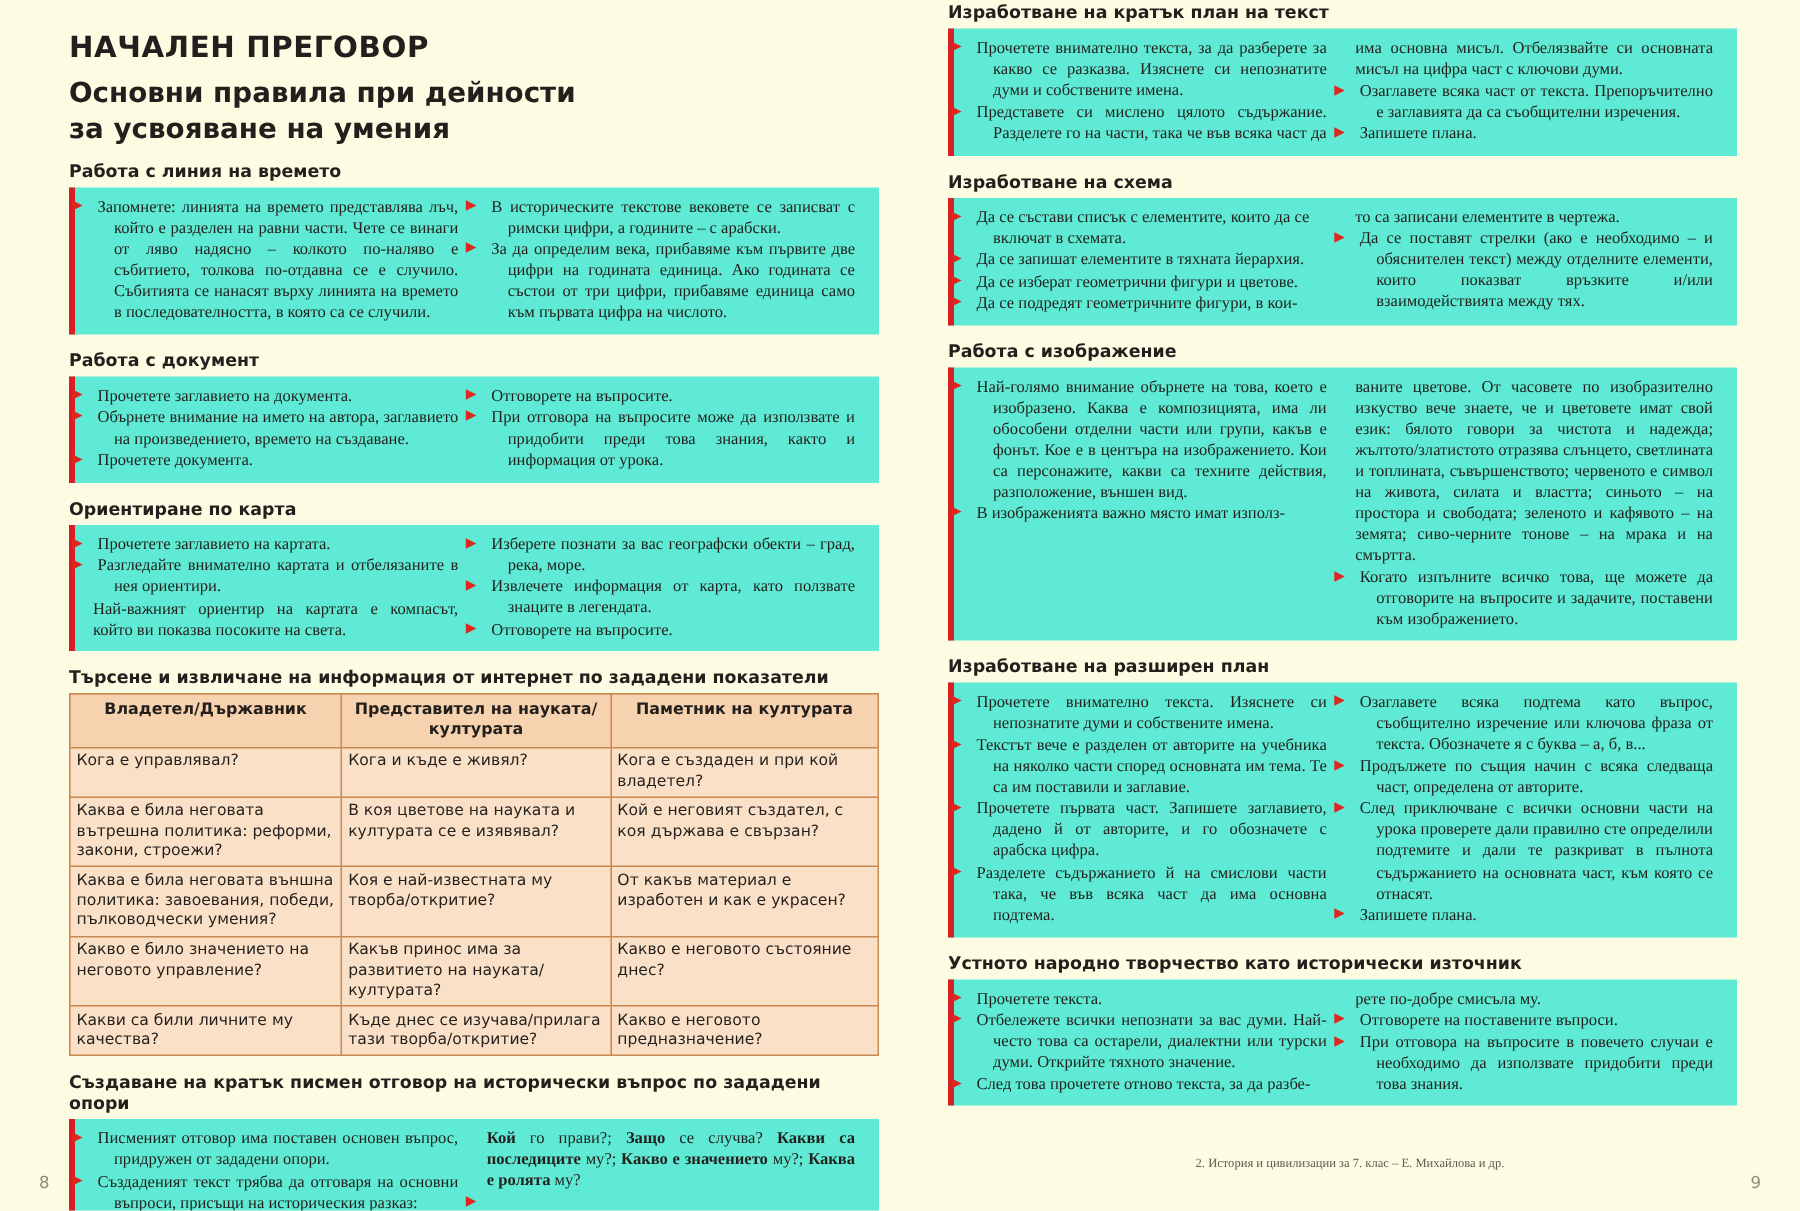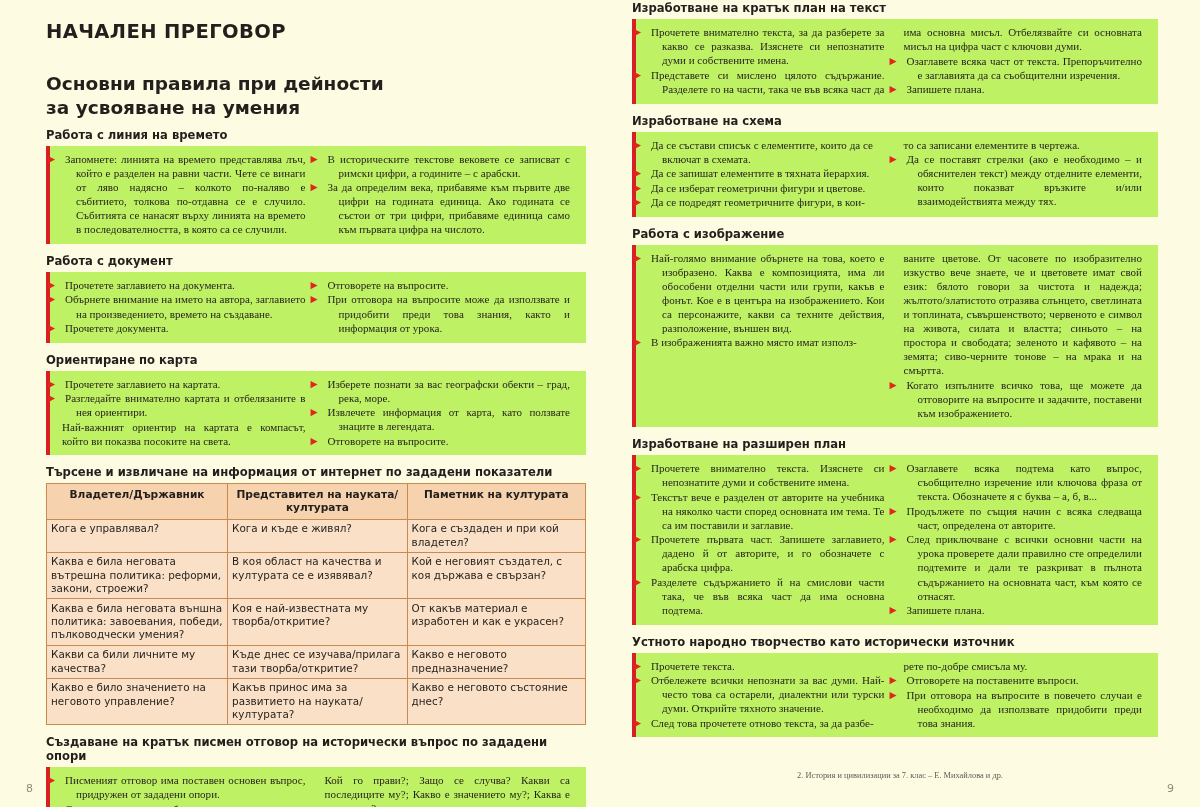--- a/index.html
+++ b/index.html
@@ -35,21 +35,21 @@
     padding: 2px 42px 0 32px;
   }
 
   
   .main-title {
     font-family: "DejaVu Sans", sans-serif;
     font-weight: bold;
     font-size: 19.5px;
     letter-spacing: 0.4px;
     color: #231f1c;
-    margin: 6px 0 29px 0;
+    margin: 6px 0 8px 0;
   }
   .section-title {
     font-family: "DejaVu Sans", sans-serif;
     font-weight: bold;
     font-size: 18.5px;
     line-height: 1.32;
     color: #231f1c;
     margin: 0 0 8px 0;
   }
   .sub-title {
@@ -57,21 +57,21 @@
     font-weight: bold;
     font-size: 11.6px;
     color: #231f1c;
     margin: 0 0 3px 0;
     line-height: 1.2;
   }
   .sub-title.spaced { margin-top: 11px; }
 
   
   .box {
-    background: #bef264;
+    background: #5eead4;
     border-left: 4px solid #d81f26;
     display: flex;
     padding: 6px 7px 7px 0;
     box-sizing: border-box;
     margin-bottom: 2px;
     justify-content: flex-end;
   }
   .box .bcol {
     flex: 1 1 50%;
     padding: 0 9px 0 10px;
@@ -93,21 +93,21 @@
     line-height: 1;
     display: inline-block;
     transform: translateY(-1.5px);
     margin-right: 3px;
     letter-spacing: 0;
   }
   .hang {
     padding-left: 14px;
     text-indent: -14px;
   }
-  b { font-weight: normal; }
+  b { font-weight: bold; }
 
   
   table.grid {
     border-collapse: collapse;
     width: 100%;
     background: #fca5a5;
     table-layout: fixed;
     margin-bottom: 2px;
   }
   table.grid th, table.grid td {
@@ -217,37 +217,37 @@
         </tr>
       </thead>
       <tbody>
         <tr>
           <td>Кога е управлявал?</td>
           <td>Кога и къде е живял?</td>
           <td>Кога е създаден и при кой владетел?</td>
         </tr>
         <tr>
           <td>Каква е била неговата вътрешна политика: реформи, закони, строежи?</td>
-          <td>В коя област на качества и културата се е изявявал?</td>
+          <td>В коя цветове на науката и културата се е изявявал?</td>
           <td>Кой е неговият създател, с коя държава е свързан?</td>
         </tr>
         <tr>
           <td>Каква е била неговата външна политика: завоевания, победи, пълководчески умения?</td>
           <td>Коя е най-известната му творба/откритие?</td>
           <td>От какъв материал е изработен и как е украсен?</td>
         </tr>
         <tr>
+          <td>Какво е било значението на неговото управление?</td>
+          <td>Какъв принос има за развитието на науката/културата?</td>
+          <td>Какво е неговото състояние днес?</td>
+        </tr>
+        <tr>
           <td>Какви са били личните му качества?</td>
           <td>Къде днес се изучава/прилага тази творба/откритие?</td>
           <td>Какво е неговото предназначение?</td>
-        </tr>
-        <tr>
-          <td>Какво е било значението на неговото управление?</td>
-          <td>Какъв принос има за развитието на науката/културата?</td>
-          <td>Какво е неговото състояние днес?</td>
         </tr>
       </tbody>
     </table>
 
     <div class="sub-title spaced">Създаване на кратък писмен отговор на исторически въпрос по зададени опори</div>
     <div class="box">
       <div class="bcol">
         <p class="t hang"><span class="arrow">▶</span><span>Писменият отговор има поставен основен въпрос, придружен от зададени опори.</span></p>
         <p class="t hang"><span class="arrow">▶</span><span>Създаденият текст трябва да отговаря на основни въпроси, присъщи на историческия разказ: </span></p>
       </div>

